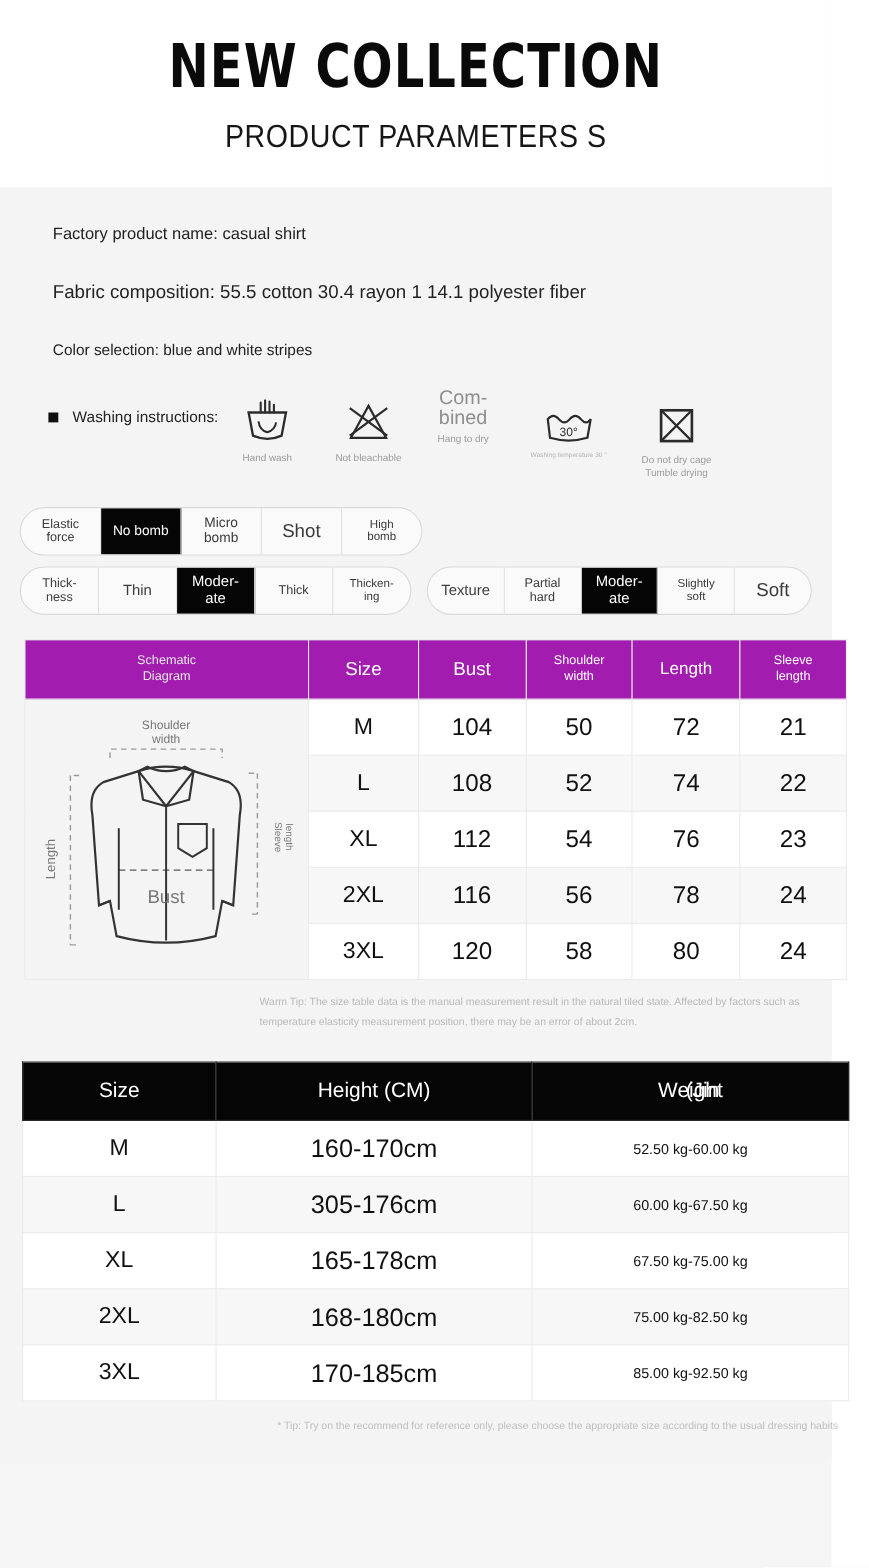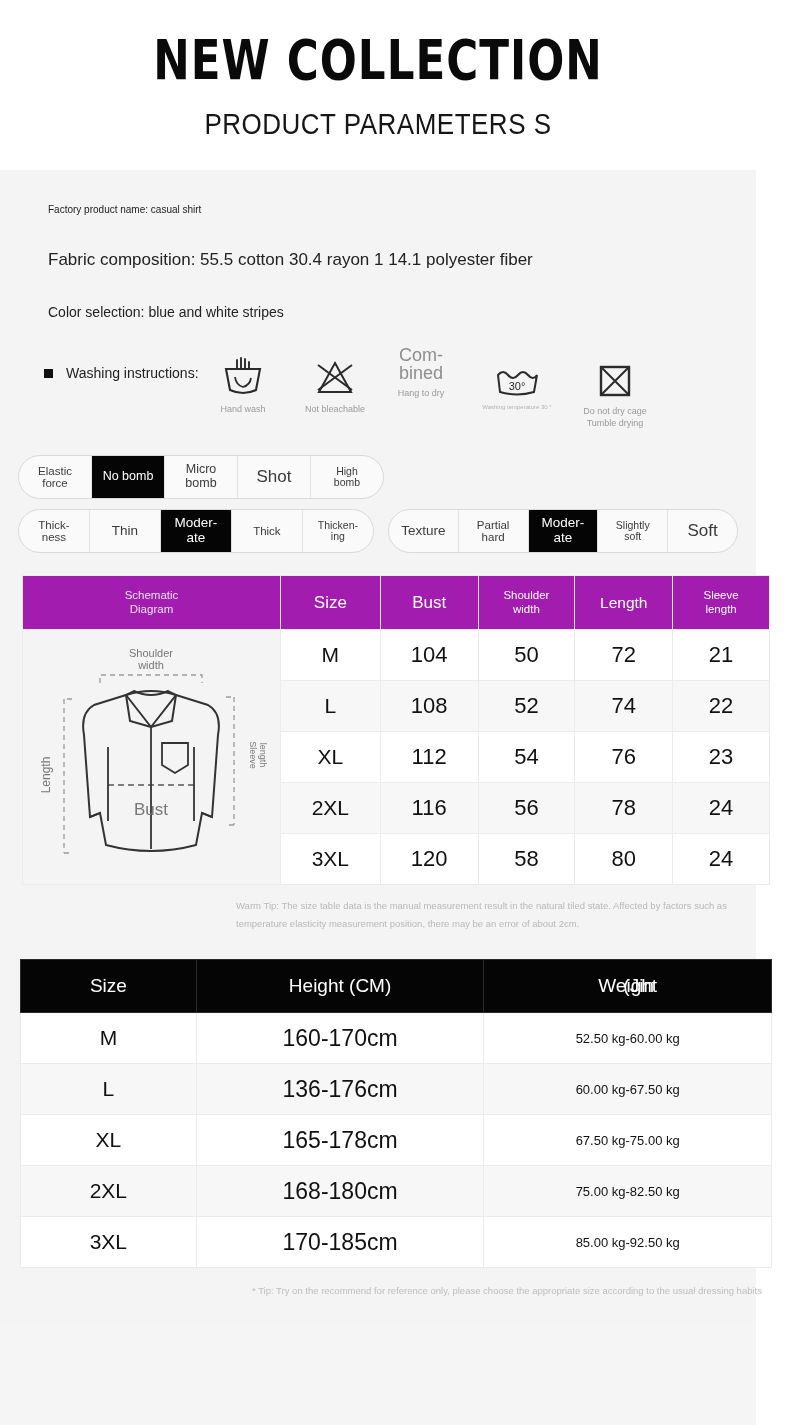--- a/index.html
+++ b/index.html
@@ -36,21 +36,21 @@
   }
 
   
   .body-wrap { background: #f4f4f4; padding: 34px 0 0 0; }
 
   .spec-line {
     color: #222;
     margin: 0 0 0 48px;
     line-height: 1.2;
   }
-  .spec-a { font-size: 10px; padding-bottom: 34px; }
+  .spec-a { font-size: 15px; padding-bottom: 34px; }
   .spec-b { font-size: 17px; padding-bottom: 34px; }
   .spec-c { font-size: 14px; padding-bottom: 12px; }
 
   
   .wash-row {
     position: relative;
     height: 100px;
     margin: 12px 0 4px 0;
   }
   .wash-label {
@@ -457,21 +457,21 @@
         </th>
       </tr>
 
       <tr>
         <td class="t2-cell t2-size">M</td>
         <td class="t2-cell t2-height">160-170cm</td>
         <td class="t2-cell t2-weight">52.50 kg-60.00 kg</td>
       </tr>
       <tr class="row-alt2">
         <td class="t2-cell t2-size">L</td>
-        <td class="t2-cell t2-height">136-176cm</td>
+        <td class="t2-cell t2-height">305-176cm</td>
         <td class="t2-cell t2-weight">60.00 kg-67.50 kg</td>
       </tr>
       <tr>
         <td class="t2-cell t2-size">XL</td>
         <td class="t2-cell t2-height">165-178cm</td>
         <td class="t2-cell t2-weight">67.50 kg-75.00 kg</td>
       </tr>
       <tr class="row-alt2">
         <td class="t2-cell t2-size">2XL</td>
         <td class="t2-cell t2-height">168-180cm</td>

